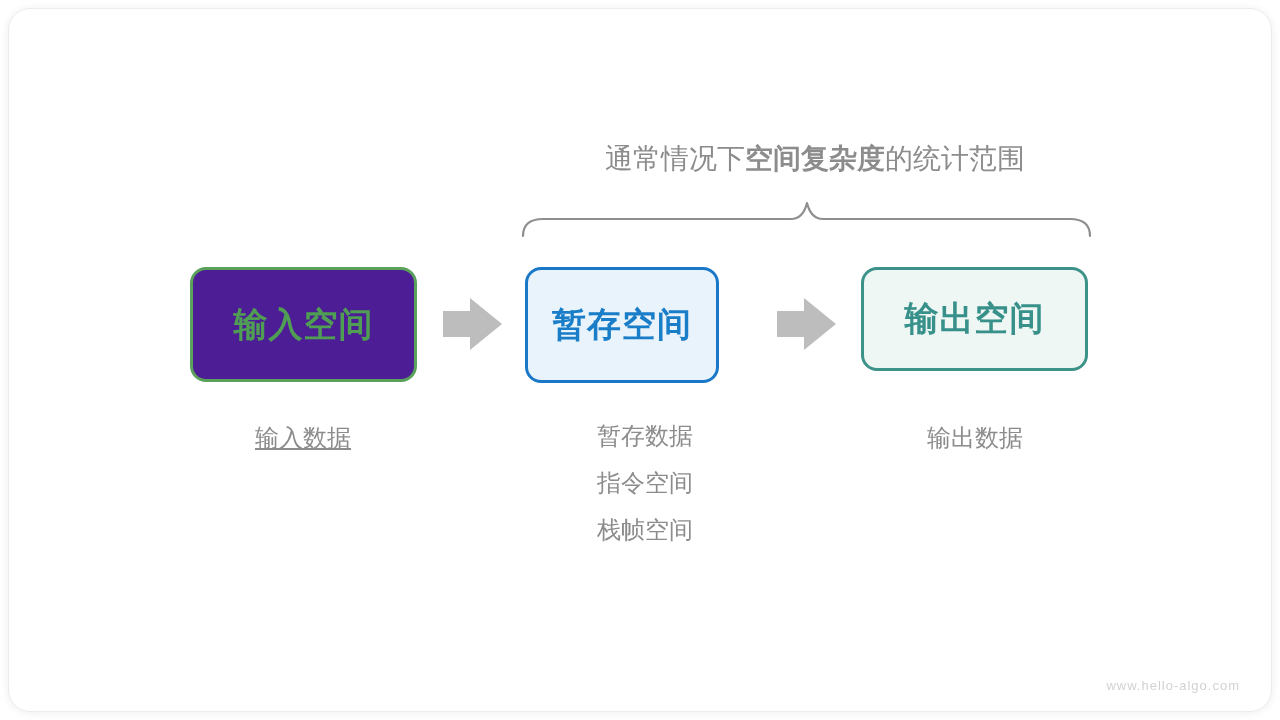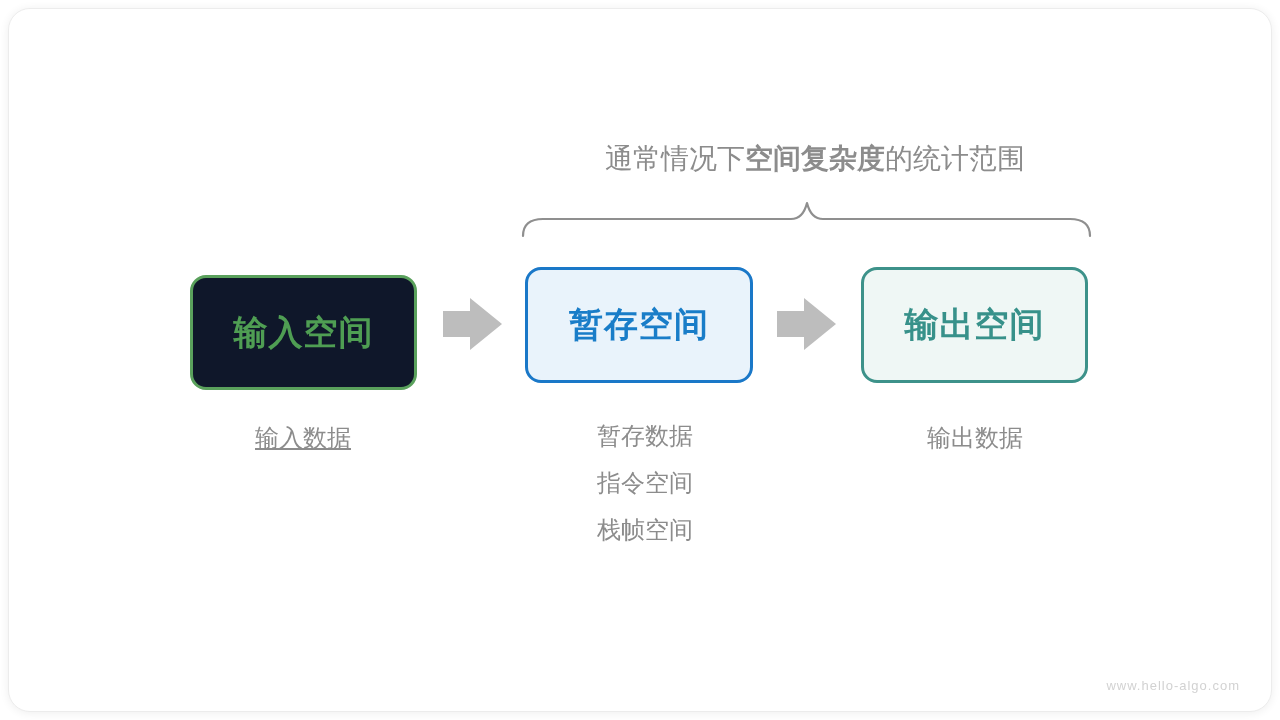--- a/index.html
+++ b/index.html
@@ -60,22 +60,22 @@
     justify-content: center;
     box-sizing: border-box;
   }
   .box .box-label {
     font-size: 34px;
     font-weight: 700;
     letter-spacing: 1px;
     white-space: nowrap;
   }
   .box1 { left: 190px; width: 227px; }
-  .box2 { left: 525px; width: 228px; height: 116px; }
-  .box3 { left: 861px; width: 227px; height: 116px; }
+  .box2 { left: 525px; width: 194px; height: 116px; }
+  .box3 { left: 861px; width: 227px; height: 104px; }
   .arrow {
     position: absolute;
     top: 298px;
     width: 60px; height: 52px;
   }
   .arrow polygon { fill: var(--arrow, #BDBDBD); }
   .arrow1 { left: 443px; }
   .arrow2 { left: 777px; }
   .note {
     position: absolute;
@@ -110,21 +110,21 @@
 <div class="stage">
 
   <div class="card"></div>
 
   <div class="title"><span>通常情况下</span><b>空间复杂度</b><span>的统计范围</span></div>
 
   <svg class="brace" viewBox="0 0 585 48" xmlns="http://www.w3.org/2000/svg" aria-hidden="true">
     <path d="M 8 40 Q 8 23 28 23 L 276 23 Q 288 23 292 7 Q 296 23 308 23 L 555 23 Q 575 23 575 40"></path>
   </svg>
 
-  <div class="box box1" style="border-color: rgb(90, 161, 92); background: #0f172a; color: rgb(79, 158, 83); margin-top: 8px;">
+  <div class="box box1" style="border-color: rgb(90, 161, 92); background: #4c1d95; color: rgb(79, 158, 83);">
     <span class="box-label">输入空间</span>
   </div>
 
   <svg class="arrow arrow1" viewBox="0 0 60 52" xmlns="http://www.w3.org/2000/svg" aria-hidden="true">
     <polygon points="0,13 27,13 27,0 59,26 27,52 27,39 0,39"></polygon>
   </svg>
 
   <div class="box box2" style="border-color: rgb(26, 120, 200); background: rgb(233, 243, 251); color: rgb(25, 125, 200);">
     <span class="box-label">暂存空间</span>
   </div>

